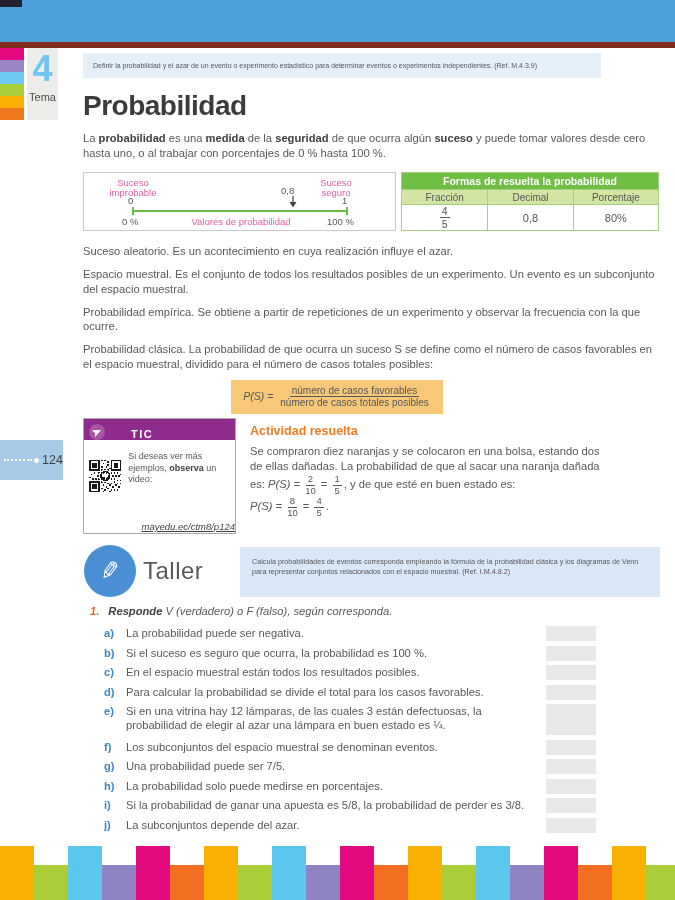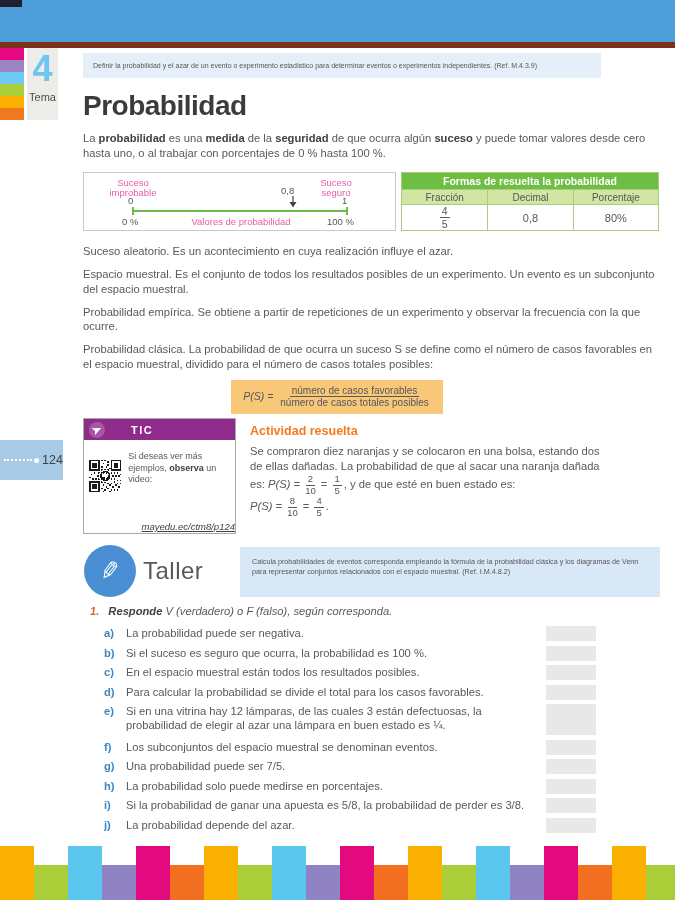--- a/index.html
+++ b/index.html
@@ -60,21 +60,21 @@
 
   
   .defs{position:absolute;left:83px;top:244px;width:578px;font-size:11.2px;line-height:14.5px;}
   .defs p{margin:0 0 8.5px 0;}
   .formula{margin:5px 0 0 148px;width:212px;background:var(--formula_bg,#F8C878);display:flex;align-items:center;
            justify-content:center;gap:5px;padding:5px 8px;box-sizing:border-box;font-size:10.5px;color:#55565A;}
   .formula .ifrac{font-size:10px;line-height:11.5px;}
 
   
   .tic{position:absolute;left:83px;top:418px;width:153px;height:116px;border:1px solid #A9A9A9;box-sizing:border-box;background:#fff;}
-  .tic-head{height:21px;background:var(--tic_purple,#8E2B8B);display:flex;align-items:center;padding-left:5px;}
+  .tic-head{height:21px;background:var(--tic_purple,#8E2B8B);display:flex;align-items:flex-end;padding-left:5px;}
   .tic-circle{width:16px;height:16px;border-radius:50%;background:#A855A5;display:flex;align-items:center;justify-content:center;}
   .tic-title{color:#fff;font-weight:bold;font-size:11px;letter-spacing:1.5px;margin-left:26px;}
   .tic-body{display:flex;padding:6px 4px 2px 5px;gap:7px;}
   .tic-text{font-size:9px;line-height:11.5px;padding-top:5px;}
   .tic-url{font-style:italic;text-align:right;font-size:9.5px;color:#414042;margin-top:13px;text-decoration:underline;}
 
   
   .badge{position:absolute;left:0;top:440px;width:63px;height:40px;background:var(--badge_bg,#A7CBE7);
          display:flex;align-items:center;color:#3F4042;font-size:12.5px;}
   .leader{width:28px;border-top:2px dotted #fff;margin-left:4px;}
@@ -359,21 +359,21 @@
     <span class="item-text">La probabilidad solo puede medirse en porcentajes.</span>
     <span class="answer-box"></span>
   </div>
       <div class="item-row">
     <span class="item-label">i)</span>
     <span class="item-text">Si la probabilidad de ganar una apuesta es 5/8, la probabilidad de perder es 3/8.</span>
     <span class="answer-box"></span>
   </div>
       <div class="item-row">
     <span class="item-label">j)</span>
-    <span class="item-text">La probabilidad depende del azar.</span>
+    <span class="item-text">La subconjuntos depende del azar.</span>
     <span class="answer-box"></span>
   </div>
     </div>
 
   <div class="footer-bars">
       <div class="fbar tall" style="background: rgb(249, 176, 0);"></div>
       <div class="fbar short" style="background: rgb(169, 206, 56);"></div>
       <div class="fbar tall" style="background: rgb(91, 198, 238);"></div>
       <div class="fbar short" style="background: rgb(143, 131, 196);"></div>
       <div class="fbar tall" style="background: rgb(227, 9, 126);"></div>

